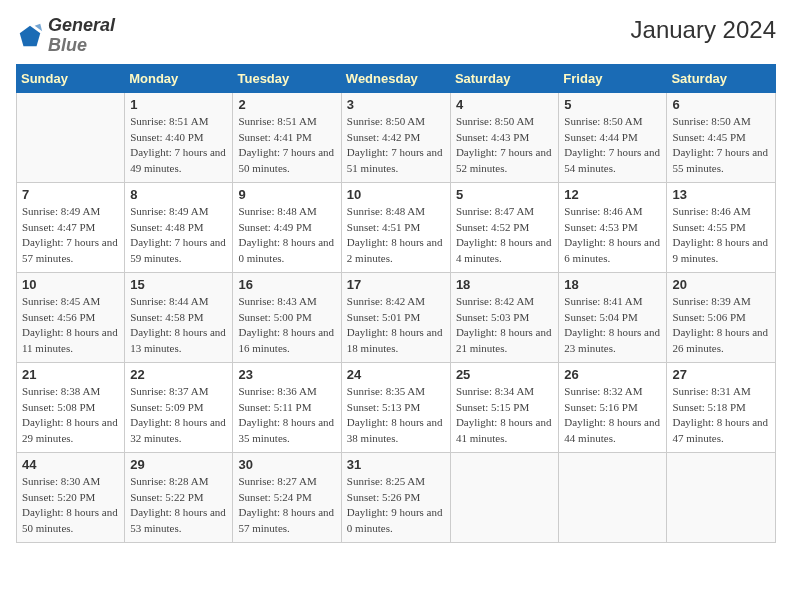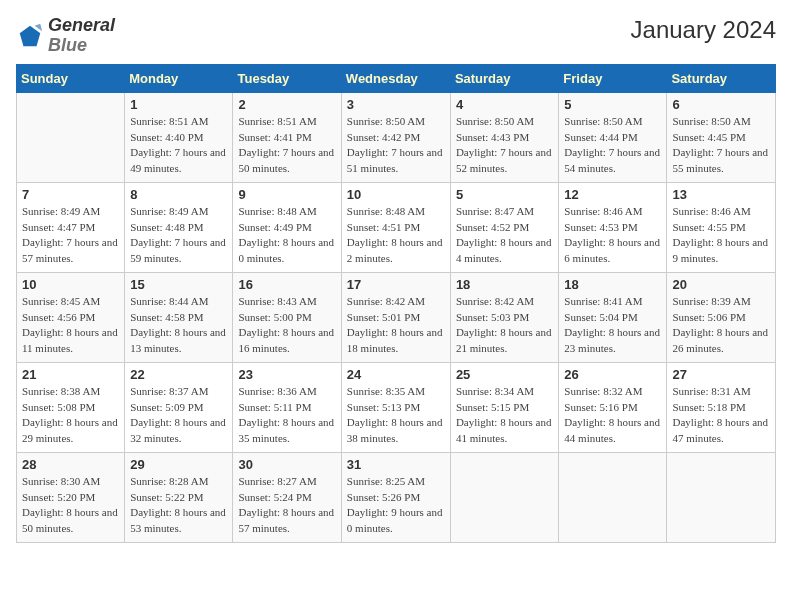--- a/index.html
+++ b/index.html
@@ -234,21 +234,21 @@
           <span class="day-num">26</span>
           <div class="day-info">Sunrise: 8:32 AM<br>Sunset: 5:16 PM<br>Daylight: 8 hours and 44 minutes.</div>
         </td>
         <td>
           <span class="day-num">27</span>
           <div class="day-info">Sunrise: 8:31 AM<br>Sunset: 5:18 PM<br>Daylight: 8 hours and 47 minutes.</div>
         </td>
       </tr>
       <tr>
         <td>
-          <span class="day-num">28</span>
+          <span class="day-num">44</span>
           <div class="day-info">Sunrise: 8:30 AM<br>Sunset: 5:20 PM<br>Daylight: 8 hours and 50 minutes.</div>
         </td>
         <td>
           <span class="day-num">29</span>
           <div class="day-info">Sunrise: 8:28 AM<br>Sunset: 5:22 PM<br>Daylight: 8 hours and 53 minutes.</div>
         </td>
         <td>
           <span class="day-num">30</span>
           <div class="day-info">Sunrise: 8:27 AM<br>Sunset: 5:24 PM<br>Daylight: 8 hours and 57 minutes.</div>
         </td>

